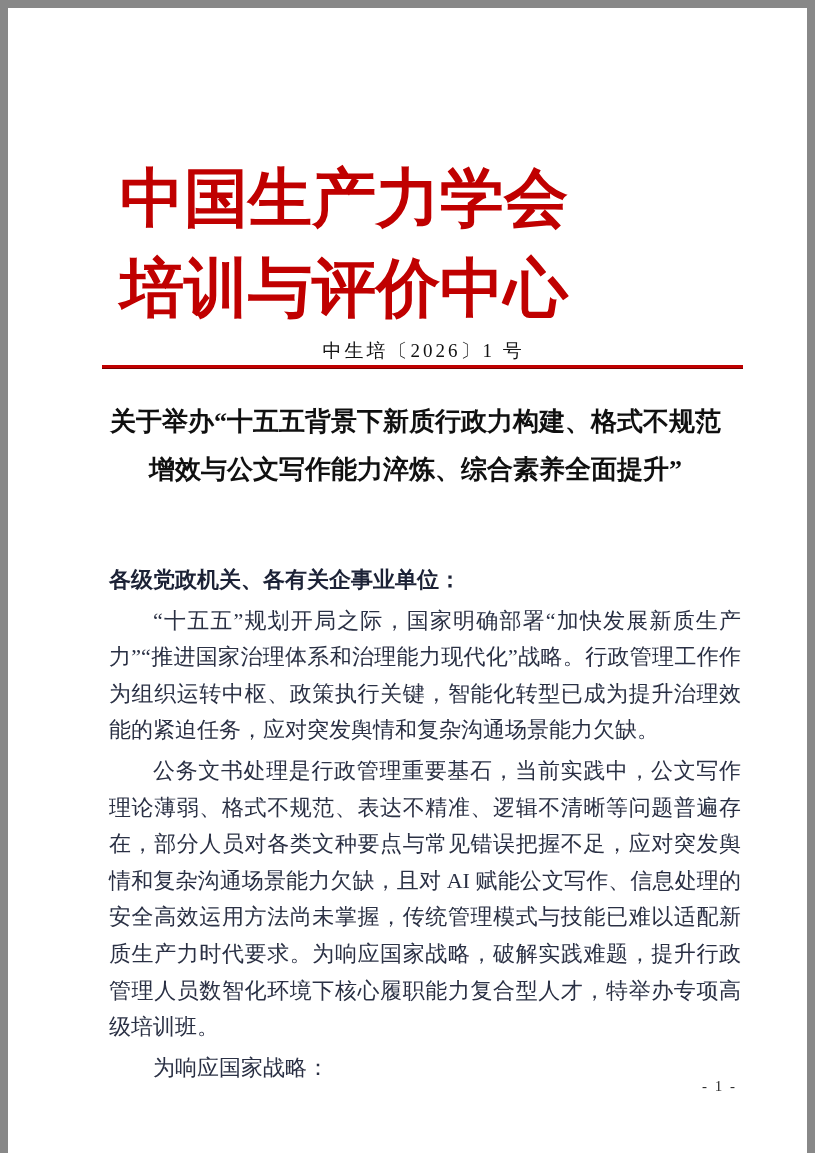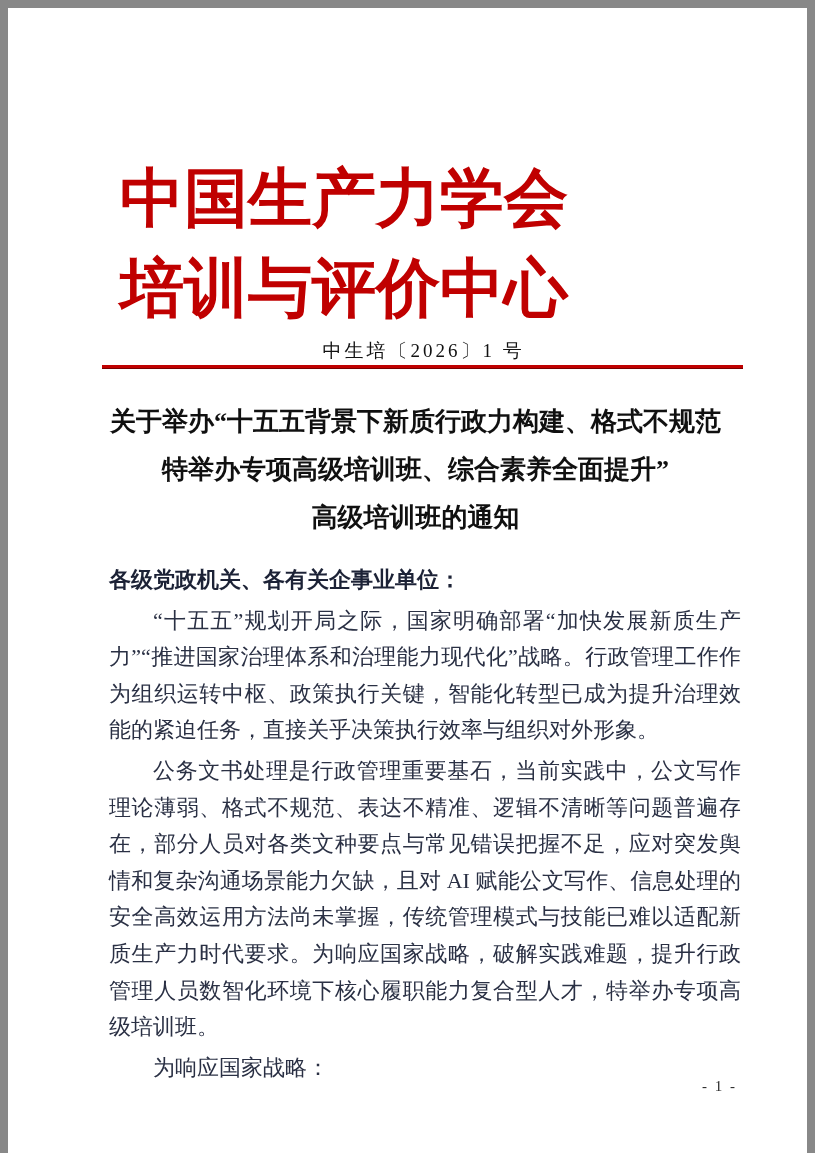--- a/index.html
+++ b/index.html
@@ -91,26 +91,25 @@
       <div>培训与评价中心</div>
     </div>
   </header>
 
   <div class="doc-number">中生培〔2026〕1 号</div>
 
   <div class="red-rule"></div>
 
   <h1 class="notice-title">
     <div>关于举办“十五五背景下新质行政力构建、格式不规范</div>
-    <div>特举办专项高级培训班、综合素养全面提升”</div>
-    <div>高级培训班的通知</div>
+    <div>增效与公文写作能力淬炼、综合素养全面提升”</div>
   </h1>
 
   <main class="body-text">
     <p class="salutation">各级党政机关、各有关企事业单位：</p>
-    <p class="para">“十五五”规划开局之际，国家明确部署“加快发展新质生产力”“推进国家治理体系和治理能力现代化”战略。行政管理工作作为组织运转中枢、政策执行关键，智能化转型已成为提升治理效能的紧迫任务，直接关乎决策执行效率与组织对外形象。</p>
+    <p class="para">“十五五”规划开局之际，国家明确部署“加快发展新质生产力”“推进国家治理体系和治理能力现代化”战略。行政管理工作作为组织运转中枢、政策执行关键，智能化转型已成为提升治理效能的紧迫任务，应对突发舆情和复杂沟通场景能力欠缺。</p>
     <p class="para">公务文书处理是行政管理重要基石，当前实践中，公文写作理论薄弱、格式不规范、表达不精准、逻辑不清晰等问题普遍存在，部分人员对各类文种要点与常见错误把握不足，应对突发舆情和复杂沟通场景能力欠缺，且对 AI 赋能公文写作、信息处理的安全高效运用方法尚未掌握，传统管理模式与技能已难以适配新质生产力时代要求。为响应国家战略，破解实践难题，提升行政管理人员数智化环境下核心履职能力复合型人才，特举办专项高级培训班。</p>
     <p class="para">为响应国家战略：</p>
   </main>
 
   <div class="page-number">- 1 -</div>
 
 </div>
 
 </body></html>

